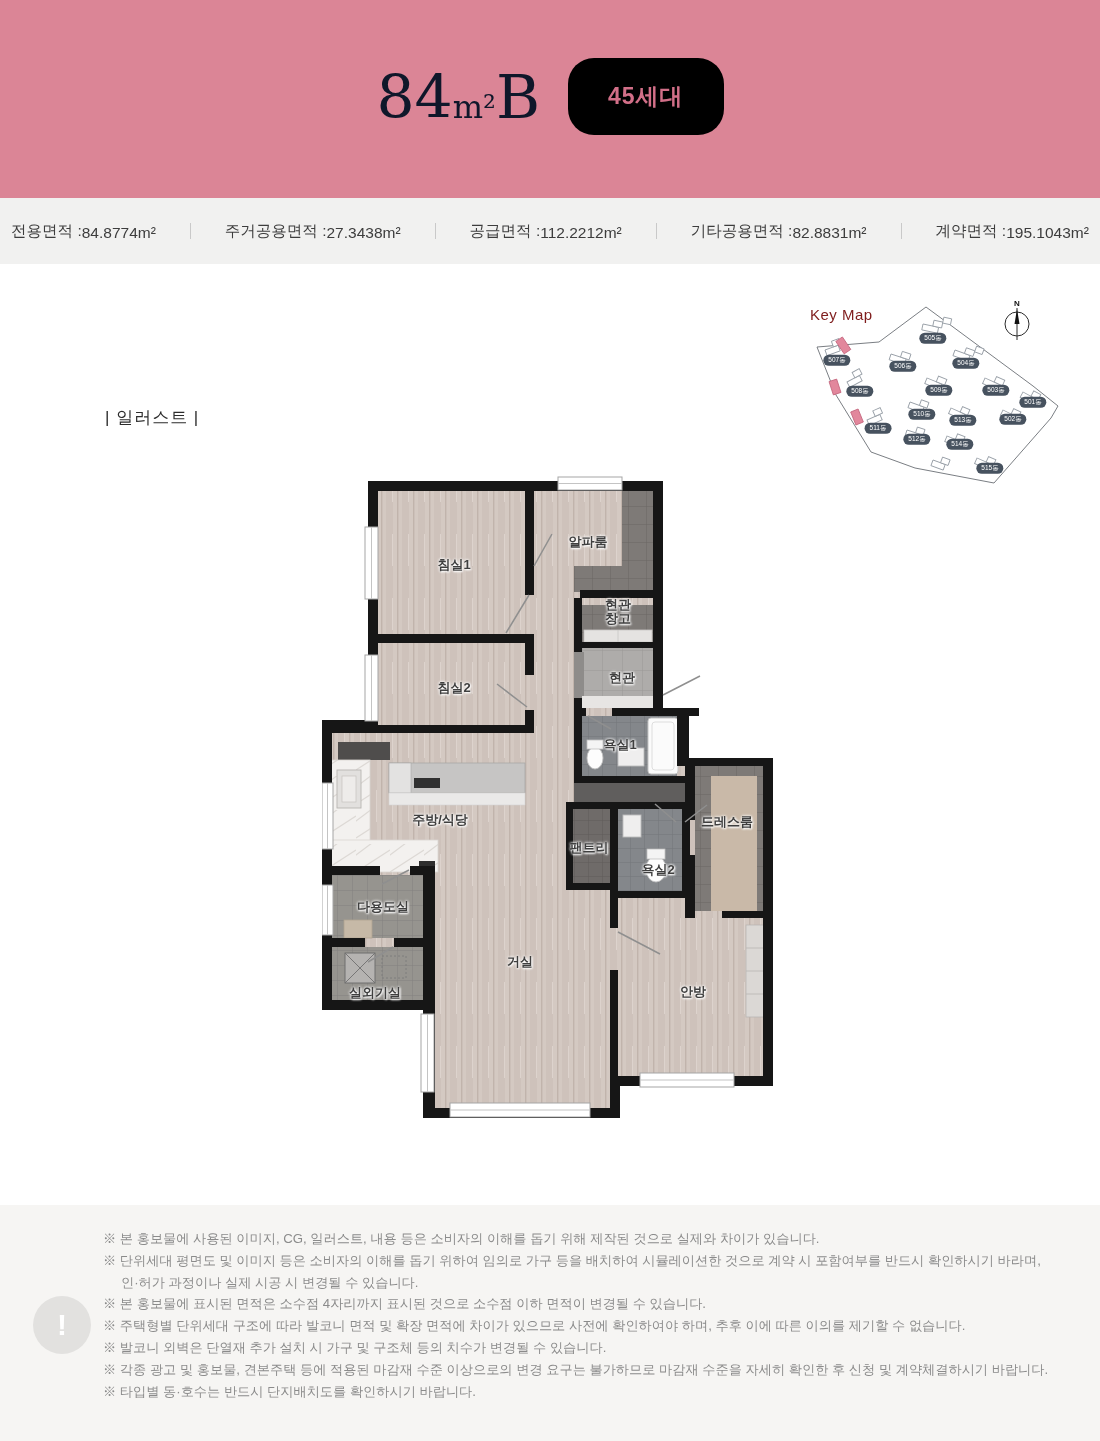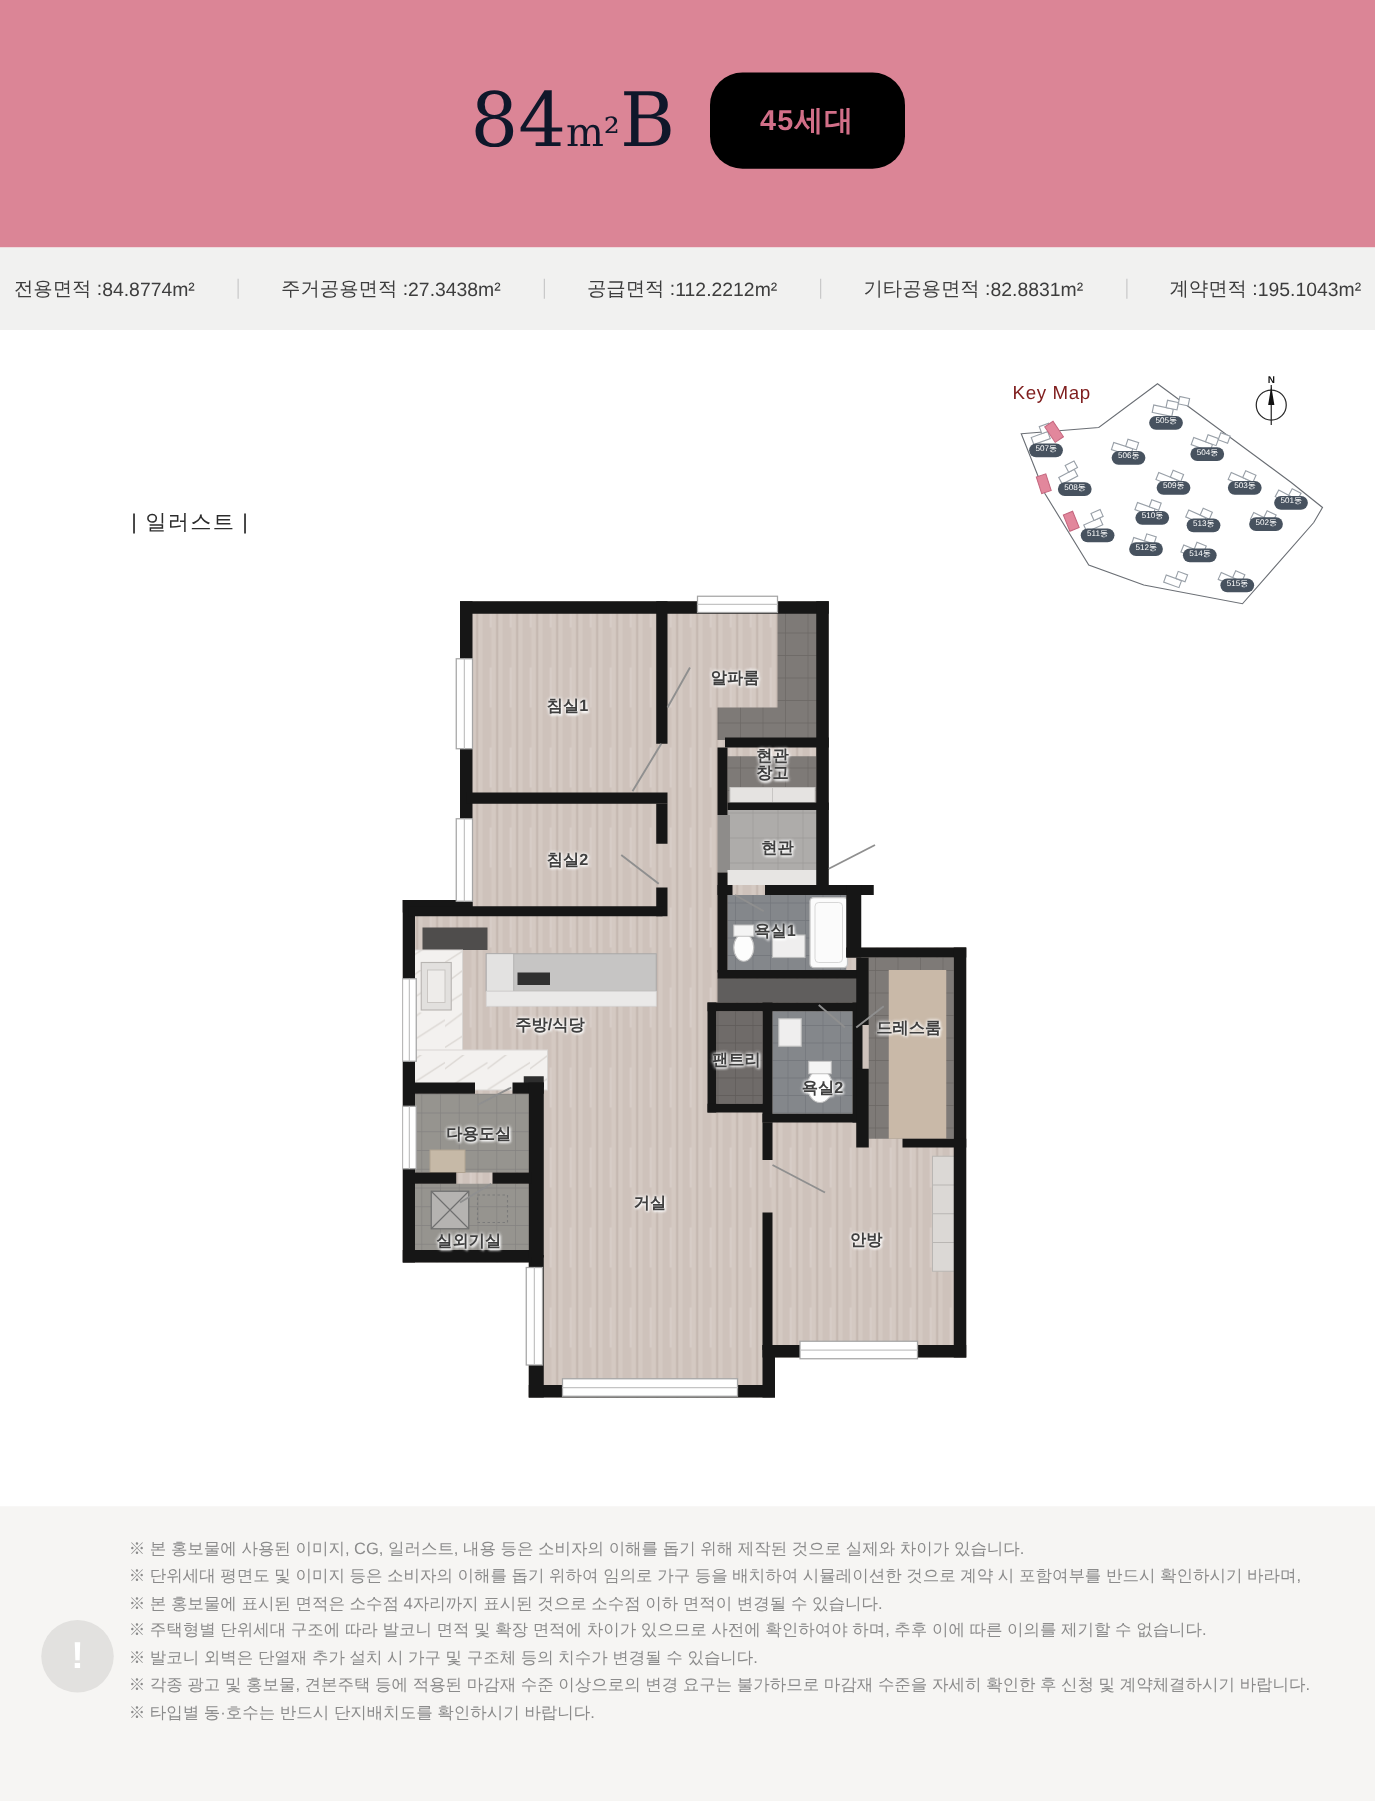--- a/index.html
+++ b/index.html
@@ -376,20 +376,21 @@
       <span class="room-label" style="left:53px;top:523px;">실외기실</span>
       <span class="room-label" style="left:371px;top:522px;">안방</span>
     </div>
   </div>
 
   <div class="footer">
     <div class="warn-circle">!</div>
     <div class="disclaimer">
       <div class="dline">※ 본 홍보물에 사용된 이미지, CG, 일러스트, 내용 등은 소비자의 이해를 돕기 위해 제작된 것으로 실제와 차이가 있습니다.</div>
       <div class="dline">※ 단위세대 평면도 및 이미지 등은 소비자의 이해를 돕기 위하여 임의로 가구 등을 배치하여 시뮬레이션한 것으로 계약 시 포함여부를 반드시 확인하시기 바라며,</div>
+      <div class="dline indent">인·허가 과정이나 실제 시공 시 변경될 수 있습니다.</div>
       <div class="dline">※ 본 홍보물에 표시된 면적은 소수점 4자리까지 표시된 것으로 소수점 이하 면적이 변경될 수 있습니다.</div>
       <div class="dline">※ 주택형별 단위세대 구조에 따라 발코니 면적 및 확장 면적에 차이가 있으므로 사전에 확인하여야 하며, 추후 이에 따른 이의를 제기할 수 없습니다.</div>
       <div class="dline">※ 발코니 외벽은 단열재 추가 설치 시 가구 및 구조체 등의 치수가 변경될 수 있습니다.</div>
       <div class="dline">※ 각종 광고 및 홍보물, 견본주택 등에 적용된 마감재 수준 이상으로의 변경 요구는 불가하므로 마감재 수준을 자세히 확인한 후 신청 및 계약체결하시기 바랍니다.</div>
       <div class="dline">※ 타입별 동·호수는 반드시 단지배치도를 확인하시기 바랍니다.</div>
     </div>
   </div>
 
 </div>
 

